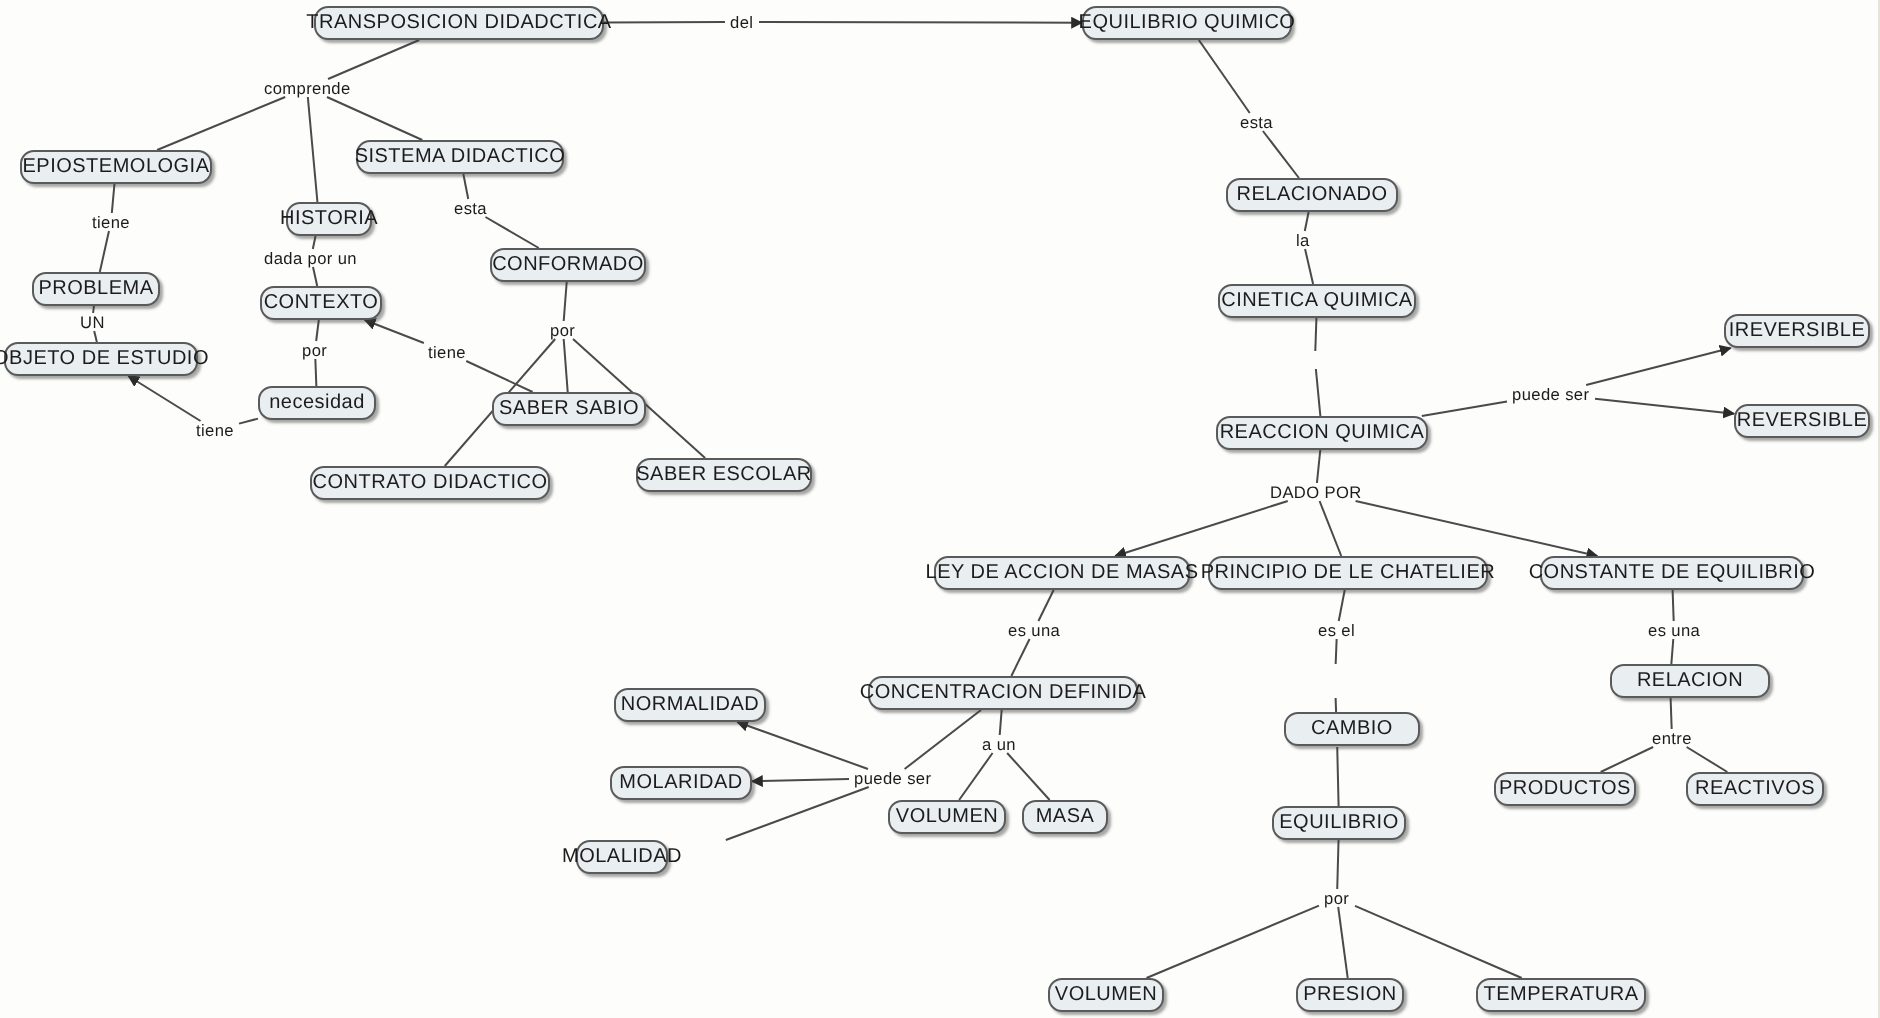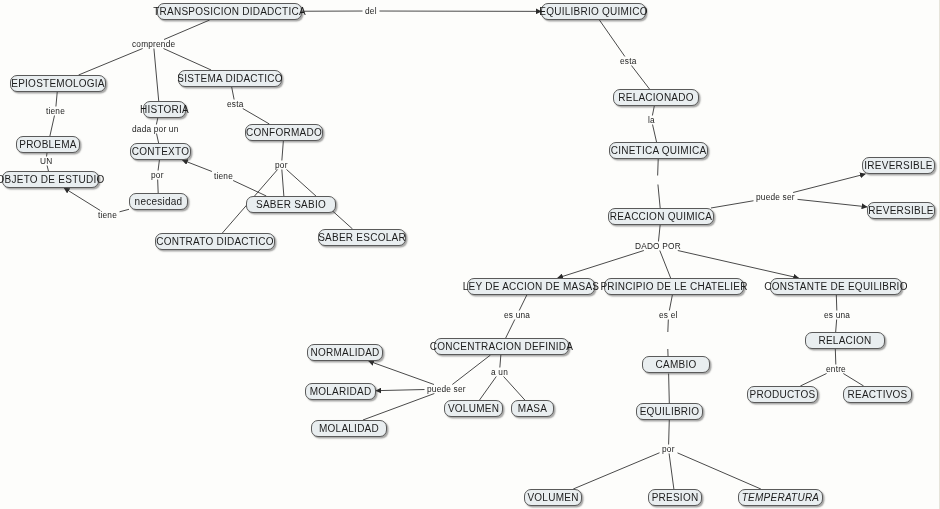--- a/index.html
+++ b/index.html
@@ -123,42 +123,42 @@
       <div class="node" style="left: 178px; top: 70px; width: 104px;">SISTEMA DIDACTICO</div>
       <div class="node" style="left: 131px; top: 101px; width: 43px; margin-left: 12px;">HISTORIA</div>
       <div class="node" style="left: 613px; top: 89px; width: 86px;">RELACIONADO</div>
       <div class="node" style="left: 16px; top: 136px; width: 64px;">PROBLEMA</div>
       <div class="node" style="left: 245px; top: 124px; width: 78px;">CONFORMADO</div>
       <div class="node" style="left: 130px; top: 143px; width: 61px;">CONTEXTO</div>
       <div class="node" style="left: 609px; top: 142px; width: 99px;">CINETICA QUIMICA</div>
       <div class="node" style="left: 2px; top: 171px; width: 97px;">OBJETO DE ESTUDIO</div>
       <div class="node" style="left: 862px; top: 157px; width: 73px;">IREVERSIBLE</div>
       <div class="node" style="left: 129px; top: 193px; width: 59px;">necesidad</div>
-      <div class="node" style="left: 246px; top: 196px; width: 90px;">SABER SABIO</div>
+      <div class="node" style="left: 246px; top: 196px; width: 77px;">SABER SABIO</div>
       <div class="node" style="left: 867px; top: 202px; width: 68px;">REVERSIBLE</div>
       <div class="node" style="left: 608px; top: 208px; width: 106px;">REACCION QUIMICA</div>
       <div class="node" style="left: 155px; top: 233px; width: 120px;">CONTRATO DIDACTICO</div>
       <div class="node" style="left: 318px; top: 229px; width: 88px;">SABER ESCOLAR</div>
       <div class="node" style="left: 467px; top: 278px; width: 128px;">LEY DE ACCION DE MASAS</div>
       <div class="node" style="left: 604px; top: 278px; width: 140px;">PRINCIPIO DE LE CHATELIER</div>
       <div class="node" style="left: 770px; top: 278px; width: 132px;">CONSTANTE DE EQUILIBRIO</div>
       <div class="node" style="left: 805px; top: 332px; width: 80px;">RELACION</div>
       <div class="node" style="left: 642px; top: 332px; width: 68px; margin-top: 24px;">CAMBIO</div>
       <div class="node" style="left: 307px; top: 344px; width: 76px;">NORMALIDAD</div>
       <div class="node" style="left: 434px; top: 338px; width: 135px;">CONCENTRACION DEFINIDA</div>
       <div class="node" style="left: 305px; top: 383px; width: 71px;">MOLARIDAD</div>
       <div class="node" style="left: 747px; top: 386px; width: 71px;">PRODUCTOS</div>
       <div class="node" style="left: 843px; top: 386px; width: 69px;">REACTIVOS</div>
       <div class="node" style="left: 444px; top: 400px; width: 59px;">VOLUMEN</div>
       <div class="node" style="left: 511px; top: 400px; width: 43px;">MASA</div>
       <div class="node" style="left: 636px; top: 403px; width: 67px;">EQUILIBRIO</div>
-      <div class="node" style="left: 311px; top: 420px; width: 76px;">MOLALIDAD</div>
+      <div class="node" style="left: 288px; top: 420px; width: 46px;">MOLALIDAD</div>
       <div class="node" style="left: 524px; top: 489px; width: 58px;">VOLUMEN</div>
       <div class="node" style="left: 648px; top: 489px; width: 54px;">PRESION</div>
-      <div class="node" style="left: 738px; top: 489px; width: 85px; font-style: italic;">TEMPERATURA</div>
+      <div class="node" style="left: 738px; top: 489px; width: 85px;">TEMPERATURA</div>
     </div>
   <div id="label-layer">
       <span class="linklabel" style="left: 364px; top: 7px;">del</span>
       <span class="linklabel" style="left: 131px; top: 40px;">comprende</span>
       <span class="linklabel" style="left: 45px; top: 107px;">tiene</span>
       <span class="linklabel" style="left: 226px; top: 100px;">esta</span>
       <span class="linklabel" style="left: 619px; top: 57px;">esta</span>
       <span class="linklabel" style="left: 131px; top: 125px;">dada por un</span>
       <span class="linklabel" style="left: 647px; top: 116px;">la</span>
       <span class="linklabel" style="left: 39px; top: 157px;">UN</span>

